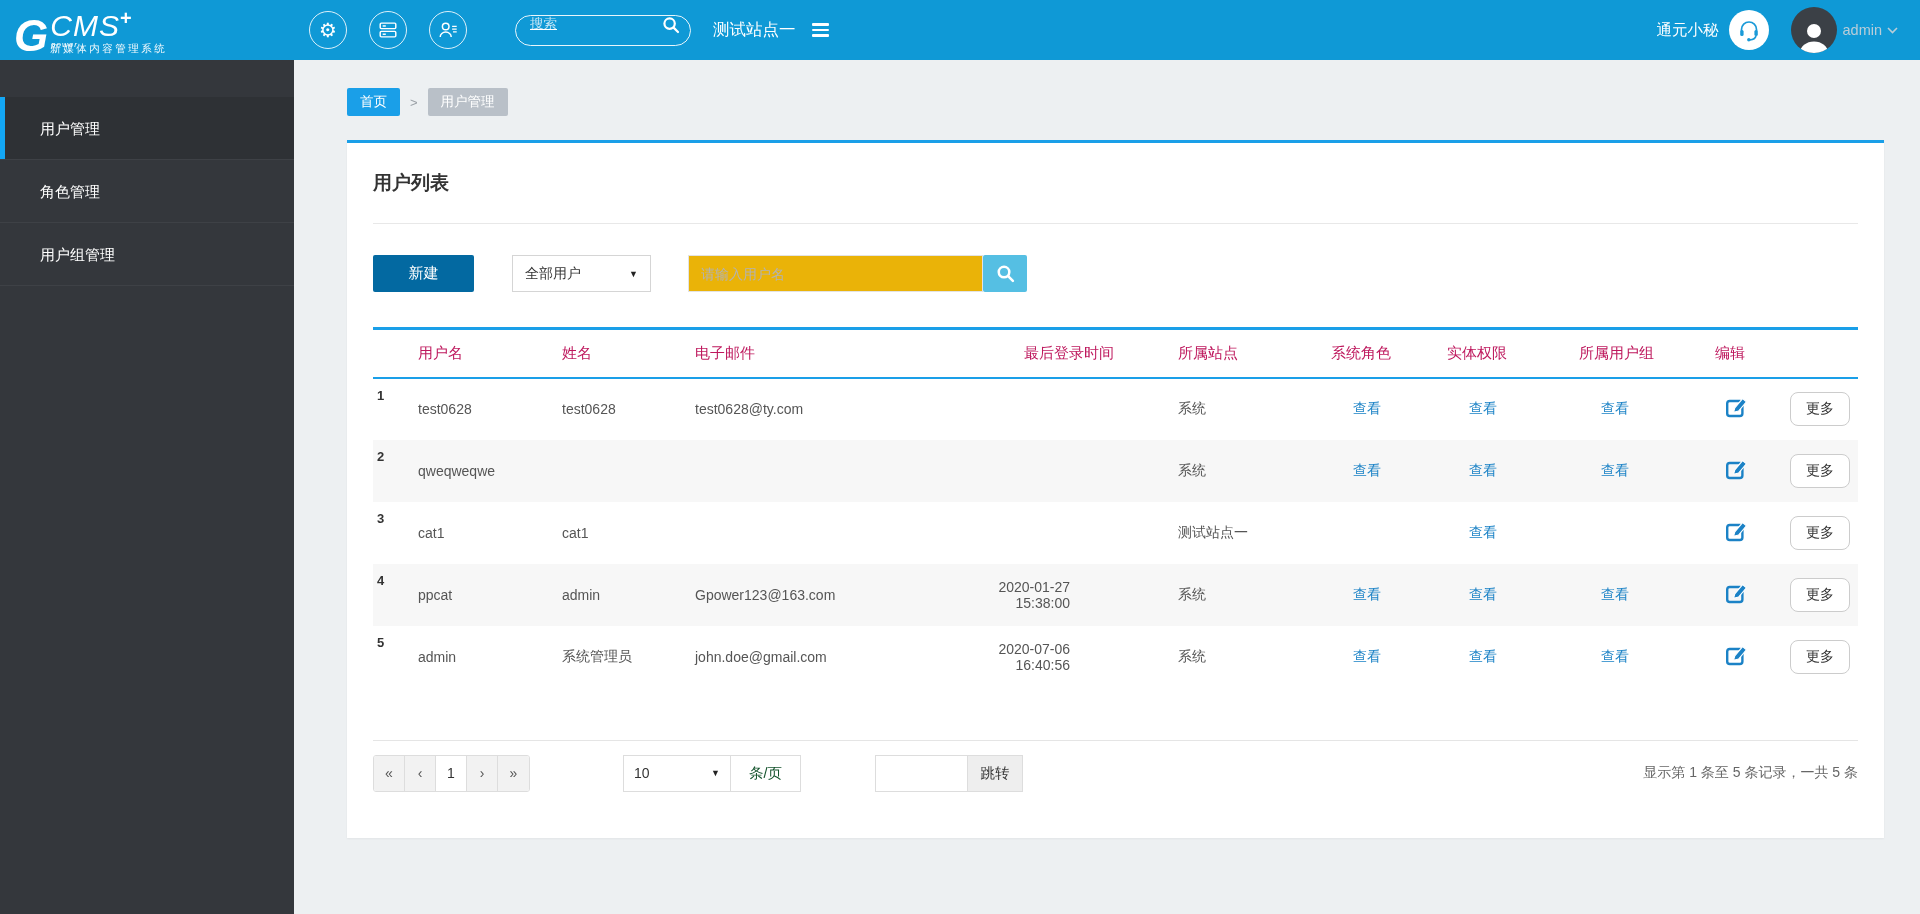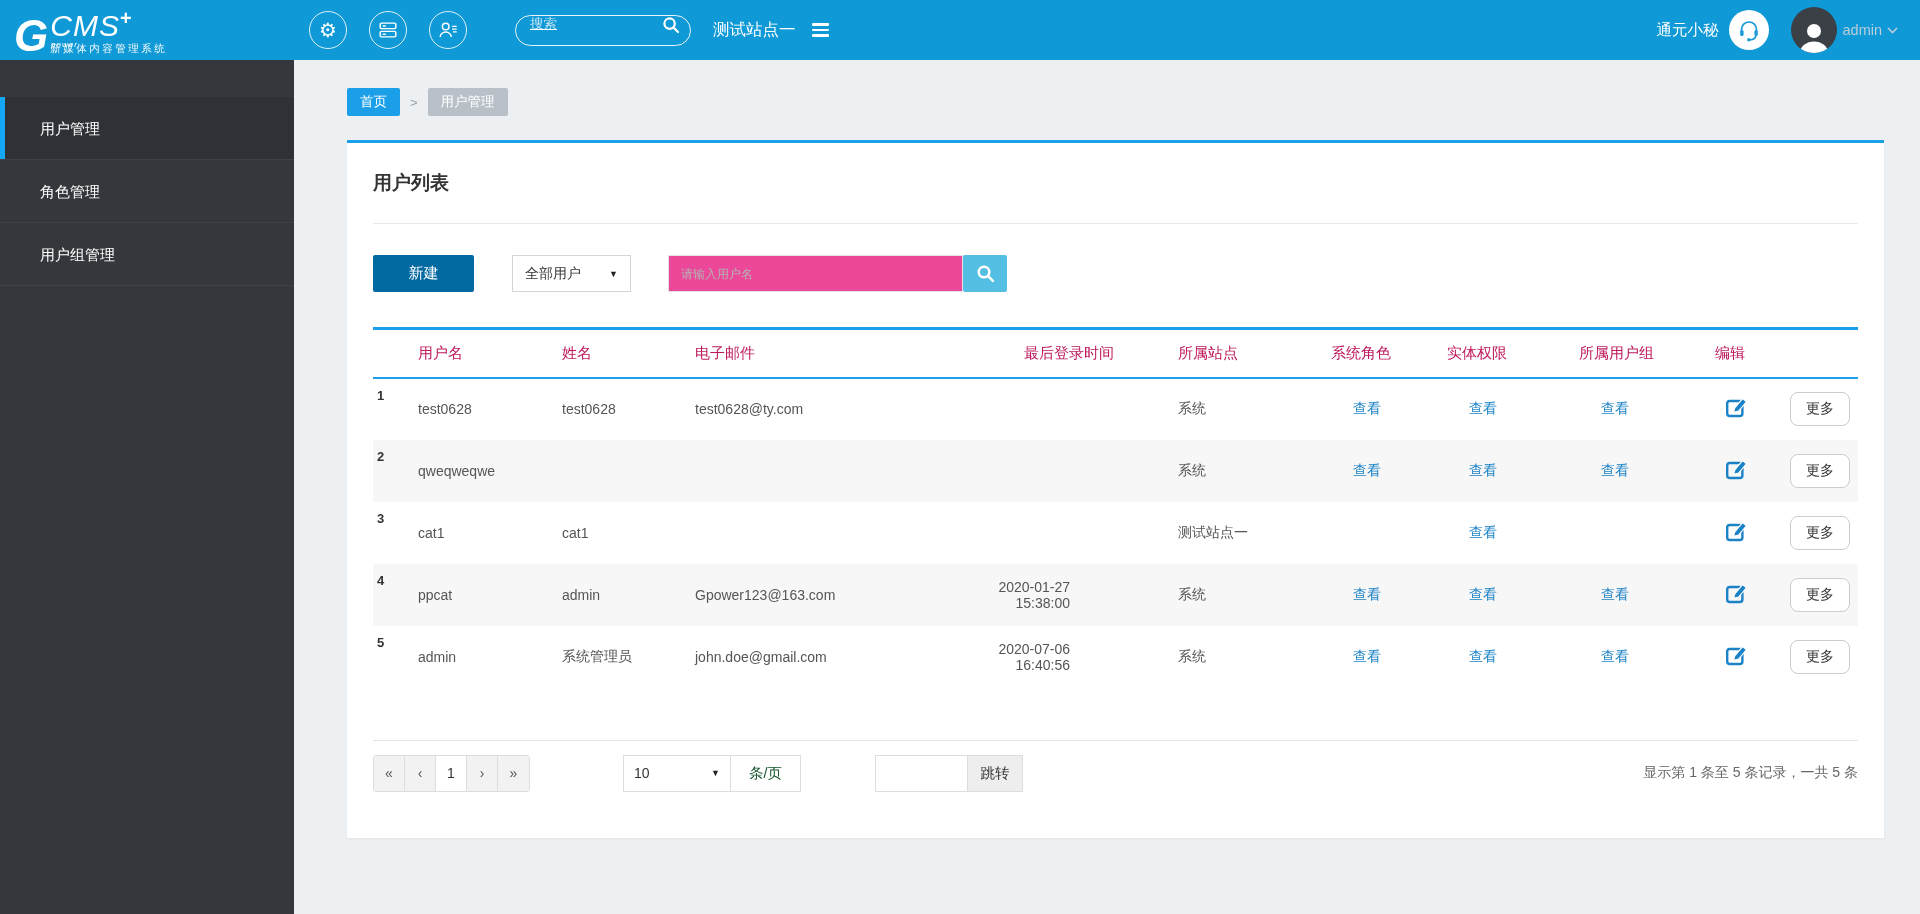--- a/index.html
+++ b/index.html
@@ -54,25 +54,25 @@
   .crumb-sep { color:#9aa0a6; margin:0 10px; font-size:13px; }
 
   
   .card { margin:24px 36px 0 36px; background:#fff; border-top:3px solid #1a9fe8;
     box-shadow:0 1px 2px rgba(0,0,0,.05); padding:0 26px 46px 26px; }
   .card-title { font-size:19px; color:#333; padding:27px 0; }
   .card-title-row { border-bottom:1px solid #e8e8e8; }
   .toolbar { display:flex; align-items:center; margin-top:31px; }
   .btn-new { width:101px; height:37px; background:#0369a1; color:#fff; border:none; font-size:15px;
     border-radius:2px; cursor:pointer; font-family:inherit; }
-  .select-box { width:119px; height:37px; border:1px solid #d5d5d5; background:#fff; margin-left:38px;
+  .select-box { width:139px; height:37px; border:1px solid #d5d5d5; background:#fff; margin-left:38px;
     display:flex; align-items:center; padding:0 12px; font-size:14px; color:#333; cursor:pointer; }
   .select-box .sel-arrow { margin-left:auto; font-size:9px; color:#222; }
-  .user-search { margin-left:37px; width:295px; height:37px; background:#ec4899; border:1px solid #e3e3e3;
-    padding:0 12px; font-size:12px; color:#333; outline:none; font-family:inherit; }
+  .user-search { margin-left:37px; width:295px; height:37px; background:#eab308; border:1px solid #e3e3e3;
+    padding:0 12px; font-size:14px; color:#333; outline:none; font-family:inherit; }
   .user-search::placeholder { color:#b3b3b3; }
   .btn-search { width:44px; height:37px; background:#55bfe3; border:none; cursor:pointer; border-radius:2px;
     display:flex; align-items:center; justify-content:center; }
 
   
   table { width:100%; border-collapse:collapse; table-layout:fixed; margin-top:35px; }
   thead tr { border-top:3px solid #1a9fe8; border-bottom:2px solid #1a9fe8; }
   th { height:49px; text-align:left; font-size:15px; color:#be185d; font-weight:400; padding:0 4px; }
   th.right, td.right { text-align:right; }
   td { height:62px; font-size:14px; color:#555; padding:0 4px; vertical-align:middle; }

